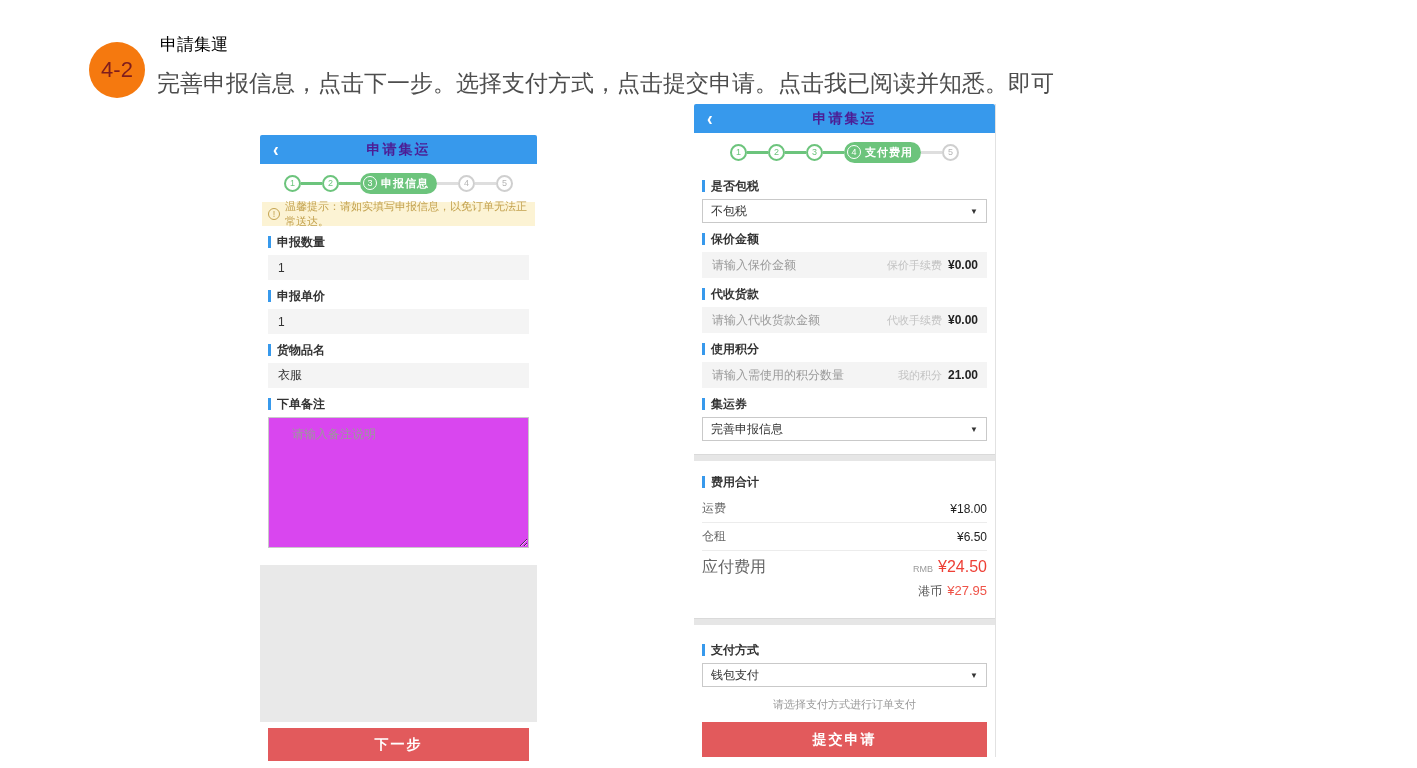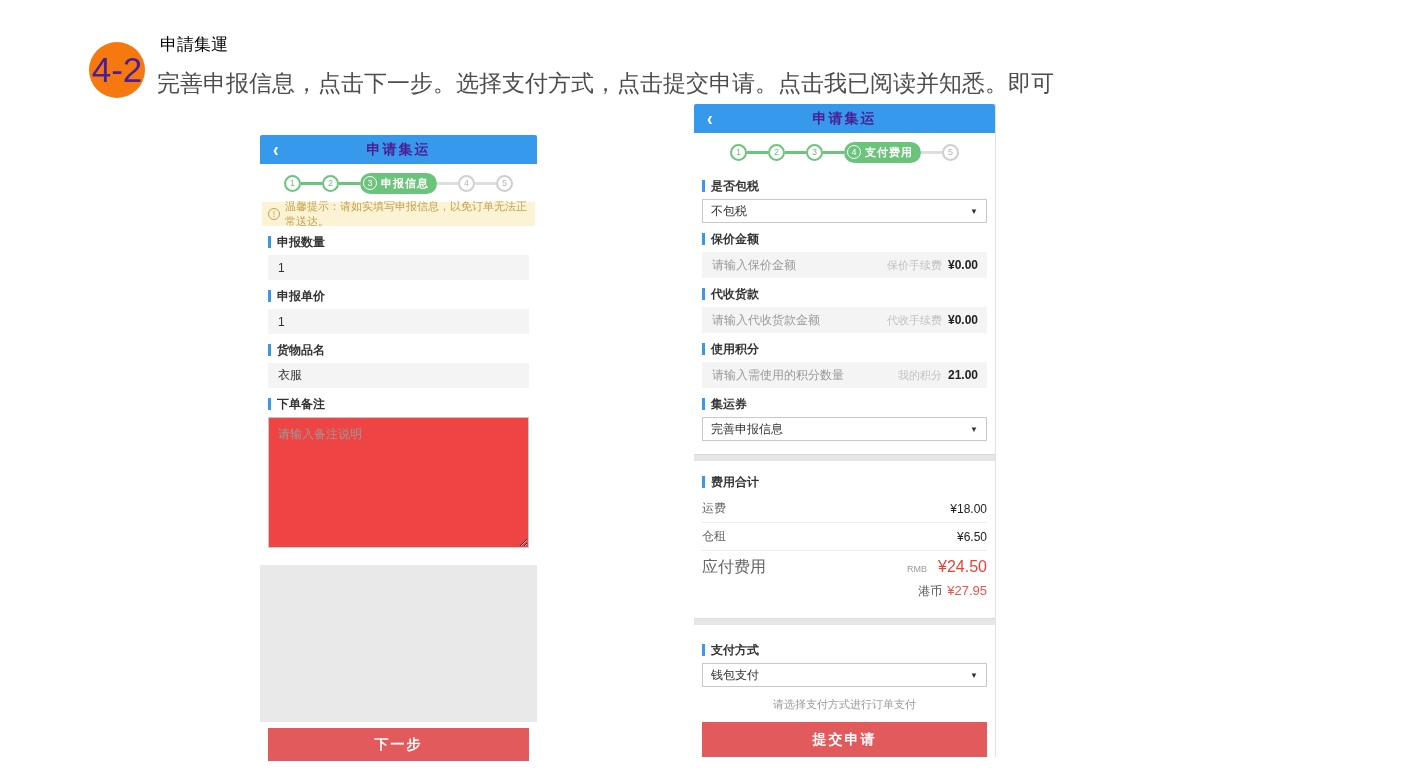--- a/index.html
+++ b/index.html
@@ -3,21 +3,21 @@
 <meta charset="utf-8">
 <style>
   * { margin:0; padding:0; box-sizing:border-box; }
   html,body { width:1417px; height:768px; background:#fff; overflow:hidden;
     font-family:"Liberation Sans","DejaVu Sans",sans-serif; }
   #canvas { position:relative; width:1417px; height:768px; background:#fff; }
 
   
   .badge { position:absolute; left:89px; top:42px; width:56px; height:56px;
     border-radius:50%; background:#f5790f; display:flex; align-items:center;
-    justify-content:center; font-size:35px; color:#4c1d95; }
+    justify-content:center; font-size:22px; color:#7f1d1d; }
   .page-title { position:absolute; left:160px; top:33px; font-size:17px; color:#000; }
   .page-subtitle { position:absolute; left:157px; top:68px; font-size:23px; color:#4d4d4d; }
 
   
   .phone { position:absolute; background:#fff; }
   #phone-left  { left:260px; top:135px; width:277px; }
   #phone-right { left:694px; top:104px; width:302px; border-right:1px solid #e2e2e2; }
 
   .phone-header { height:29px; background:#3799ec; border-radius:2px 2px 0 0;
     display:flex; align-items:center; justify-content:center; position:relative; }
@@ -58,40 +58,40 @@
     align-items:center; pointer-events:none; }
   .note-label { font-size:11px; color:#c2c2c2; margin-right:6px; }
   .note-value { font-size:12px; color:#222; font-weight:bold; }
   .select-box { margin-top:6px; height:24px; background:#fff; border:1px solid #c9c9c9;
     display:flex; align-items:center; justify-content:space-between; padding:0 8px;
     font-size:12px; color:#333; cursor:pointer;gap:32px; }
   .select-arrow { font-size:8px; color:#333; }
 
   
   .remark-area { margin-top:6px; width:100%; height:131px; border:1px solid #c9c9c9;
-    font-size:12px; color:#333; padding:8px 9px; font-family:inherit; resize:both; background:#ef4444; }
+    font-size:12px; color:#333; padding:8px 23px; font-family:inherit; resize:both; background:#d946ef; }
   .remark-area::placeholder { color:#9a9a9a; }
   .photo-block { margin-top:13px; width:277px; height:157px; background:#e9e9e9; }
   .btn { background:#e25a5c; color:#ffffff; font-size:14px; font-weight:bold;
     display:flex; align-items:center; justify-content:center; cursor:pointer; letter-spacing:2px; }
   .btn-next { margin:6px 8px 0 8px; height:33px; }
 
   
   .divider { height:7px; background:#e6e6e6; border-top:1px solid #dadada; margin:0 -8px; }
   .div1 { margin-top:13px; }
   .section-title { display:flex; align-items:center; font-size:12px; color:#333;
     font-weight:bold; margin-top:14px; height:14px; }
   .fee-row { display:flex; align-items:center; justify-content:space-between;
     height:28px; border-bottom:1px solid #ececec; font-size:12px; }
   .fee-rows { margin-top:6px; }
   .fee-label { color:#666; }
   .fee-value { color:#222; }
   .payable-row { display:flex; align-items:center; justify-content:space-between; height:32px; }
   .payable-right { display:flex; align-items:baseline; }
-  .rmb { font-size:9px; color:#9a9a9a; margin-right:11px; }
+  .rmb { font-size:9px; color:#9a9a9a; margin-right:5px; }
   .amount-big { font-size:16px; font-weight:normal; color:#ee3f35; }
   .hkd-row { display:flex; justify-content:flex-end; align-items:baseline; height:26px; }
   .hkd-label { font-size:12px; color:#555; margin-right:5px; }
   .hkd-amount { font-size:13px; color:#ef5449; }
   .div2 { margin-top:9px; }
   .pay-hint { text-align:center; font-size:11px; color:#9a9a9a; margin-top:10px; }
   .btn-submit { margin-top:10px; height:35px; }
 </style>
 </head>
 <body>

